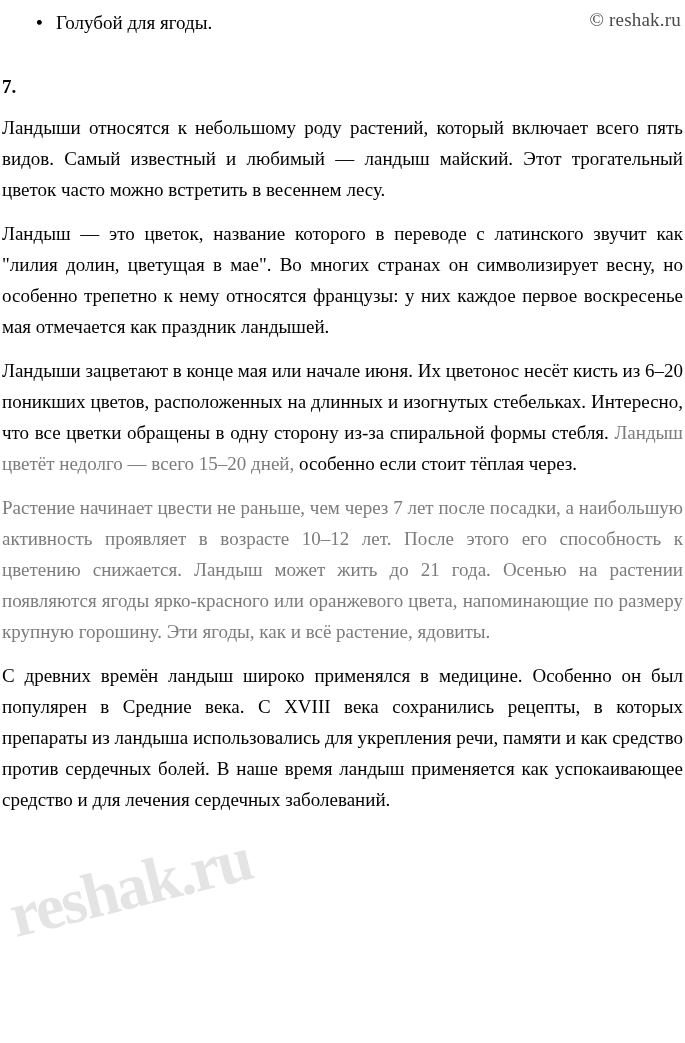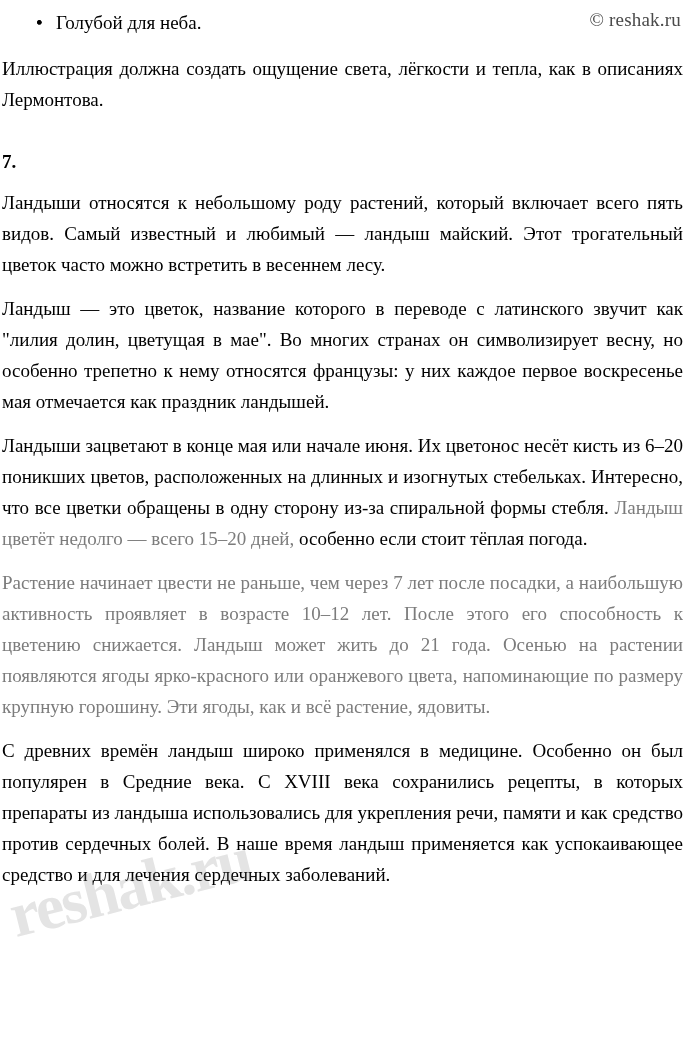--- a/index.html
+++ b/index.html
@@ -95,37 +95,36 @@
   <div class="watermark-top">© reshak.ru</div>
 
   <div class="watermark-center">reshak.ru</div>
 
   <ul class="bullets block-top">
     <li>
       <span class="dot">•</span>
     </li>
     <li>
       <span class="dot">•</span>
-      <span>Голубой для неба.</span>
+      <span>Голубой для ягоды.</span>
     </li>
   </ul>
 
   <div class="spacer-small"></div>
 
-  <p class="para">Иллюстрация должна создать ощущение света, лёгкости и тепла, как в описаниях Лермонтова.</p>
 
   <div class="spacer-7"></div>
 
   <p class="heading">7.</p>
 
   <p class="para">Ландыши относятся к небольшому роду растений, который включает всего пять видов. Самый известный и любимый — ландыш майский. Этот трогательный цветок часто можно встретить в весеннем лесу.</p>
 
   <p class="para">Ландыш — это цветок, название которого в переводе с латинского звучит как "лилия долин, цветущая в мае". Во многих странах он символизирует весну, но особенно трепетно к нему относятся французы: у них каждое первое воскресенье мая отмечается как праздник ландышей.</p>
 
   <p class="para">
-    <span>Ландыши зацветают в конце мая или начале июня. Их цветонос несёт кисть из 6–20 поникших цветов, расположенных на длинных и изогнутых стебельках. Интересно, что все цветки обращены в одну сторону из-за спиральной формы стебля. </span><span class="faded">Ландыш цветёт недолго — всего 15–20 дней,</span><span> особенно если стоит тёплая погода.</span>
+    <span>Ландыши зацветают в конце мая или начале июня. Их цветонос несёт кисть из 6–20 поникших цветов, расположенных на длинных и изогнутых стебельках. Интересно, что все цветки обращены в одну сторону из-за спиральной формы стебля. </span><span class="faded">Ландыш цветёт недолго — всего 15–20 дней,</span><span> особенно если стоит тёплая через.</span>
   </p>
 
   <p class="para faded">Растение начинает цвести не раньше, чем через 7 лет после посадки, а наибольшую активность проявляет в возрасте 10–12 лет. После этого его способность к цветению снижается. Ландыш может жить до 21 года. Осенью на растении появляются ягоды ярко-красного или оранжевого цвета, напоминающие по размеру крупную горошину. Эти ягоды, как и всё растение, ядовиты.</p>
 
   <p class="para">С древних времён ландыш широко применялся в медицине. Особенно он был популярен в Средние века. С XVIII века сохранились рецепты, в которых препараты из ландыша использовались для укрепления речи, памяти и как средство против сердечных болей. В наше время ландыш применяется как успокаивающее средство и для лечения сердечных заболеваний.</p>
 
 </div>
 
 </body></html>

